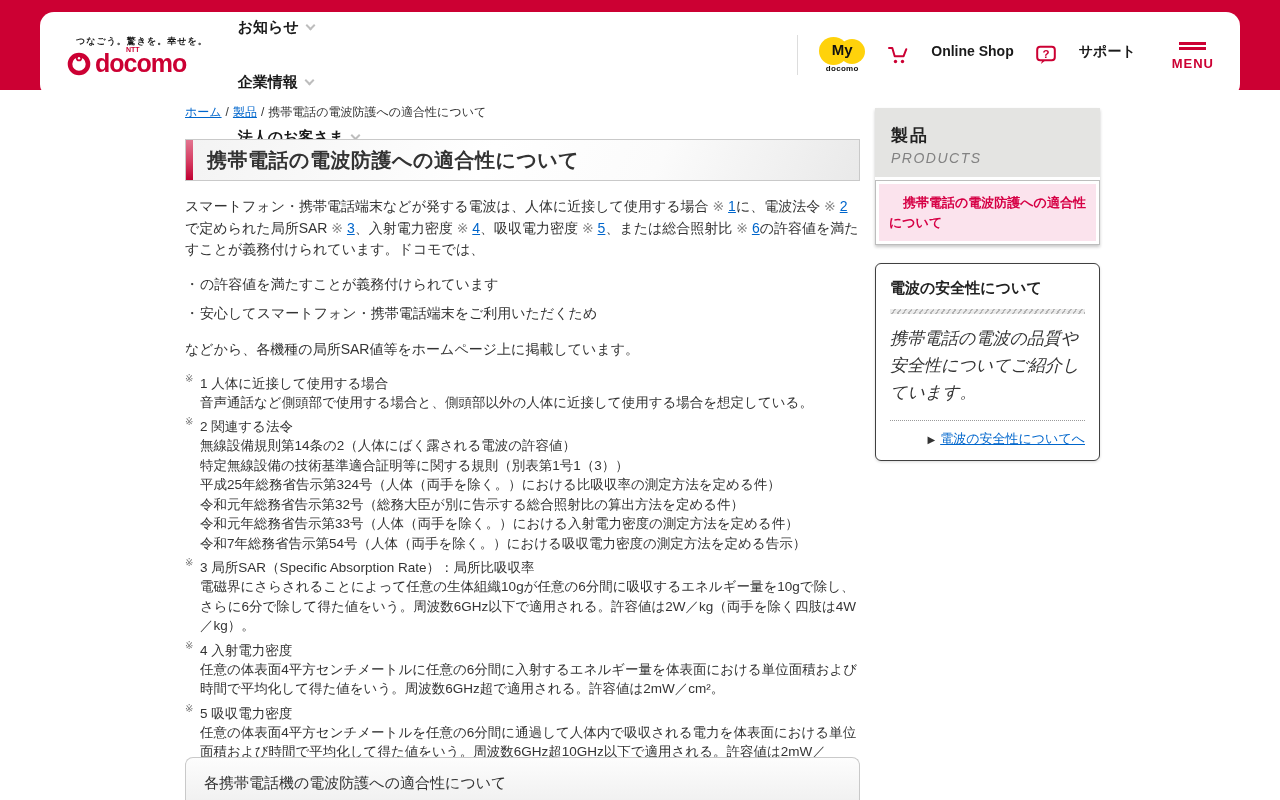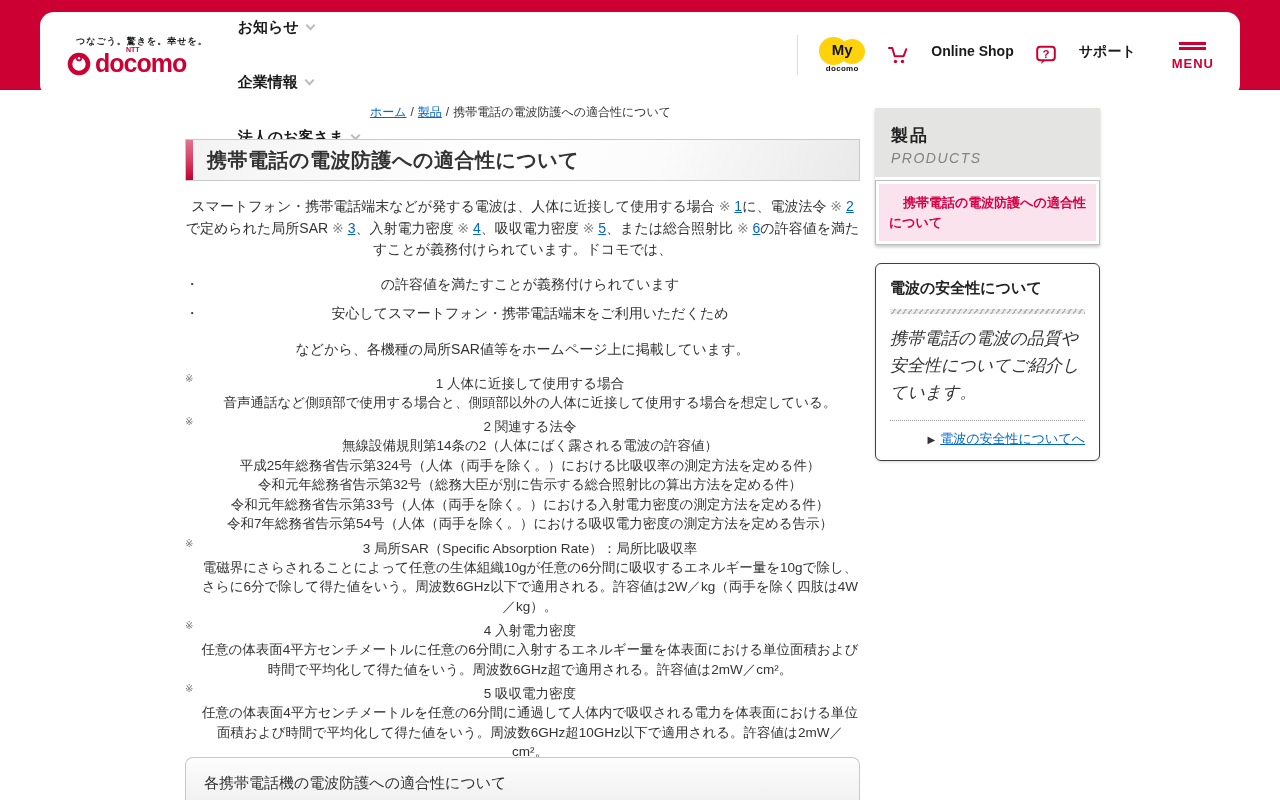--- a/index.html
+++ b/index.html
@@ -27,21 +27,21 @@
   .my-blob::before { content:""; position:absolute; left:0; top:0; width:29px; height:28px; background:#ffd20b; border-radius:50%; }
   .my-blob::after  { content:""; position:absolute; right:0; top:2px; width:26px; height:25px; background:#ffd20b; border-radius:50%; }
   .my-top { position:absolute; z-index:1; width:100%; top:4px; left:0; font-size:15px; font-weight:bold; color:#111; }
   .my-bottom { font-size:8px; font-weight:bold; color:#111; margin-top:-1px; letter-spacing:.3px; }
   .icon-link { display:flex; align-items:flex-start; gap:21px; font-size:14px; font-weight:bold; color:#1a1a1a; cursor:pointer; white-space:nowrap; }
   .menu-btn { margin-left:16px; display:flex; flex-direction:column; align-items:center; cursor:pointer; }
   .menu-lines span { display:block; width:27px; height:3px; background:#cc0033; margin:2px 0; }
   .menu-label { margin-top:4px; font-size:13px; font-weight:bold; color:#cc0033; letter-spacing:1px; }
 
   
-  .main-flow { position:absolute; left:185px; top:90px; width:675px; height:667px; overflow:hidden;text-align:center; }
+  .main-flow { position:absolute; left:185px; top:90px; width:675px; height:667px; overflow:hidden; }
   .breadcrumb { margin-top:14px; font-size:12px; color:#333; }
   .bc-item { margin-right:4px; }
   .bc-item + .bc-item::before { content:"/ "; color:#333; margin-right:4px; text-decoration:none; display:inline-block; }
   .bc-link { color:#0066cc; text-decoration:underline; cursor:pointer; }
   .title-box { position:relative; margin-top:18px; height:42px; border:1px solid #c9c9c9;
     background:linear-gradient(115deg,#f3f3f3 0%,#ffffff 45%,#fbfbfb 70%,#e9e9e9 100%);
     display:flex; align-items:center; }
   .title-accent { position:absolute; left:0; top:0; bottom:0; width:7px;
     background:linear-gradient(#e2748f 0%,#d53a60 55%,#c00032 100%); }
   .page-title { font-size:20px; font-weight:bold; color:#333; margin-left:21px; letter-spacing:.5px; }
@@ -180,20 +180,21 @@
   <div class="footnotes">
       <div class="fn">
         <span class="fn-mark">※</span>
         <div class="fn-term">1 人体に近接して使用する場合</div>
         <div class="fn-desc">音声通話など側頭部で使用する場合と、側頭部以外の人体に近接して使用する場合を想定している。</div>
       </div>
       <div class="fn">
         <span class="fn-mark">※</span>
         <div class="fn-term">2 関連する法令</div>
         <div class="fn-desc">無線設備規則第14条の2（人体にばく露される電波の許容値）</div>
+        <div class="fn-desc">特定無線設備の技術基準適合証明等に関する規則（別表第1号1（3））</div>
         <div class="fn-desc">平成25年総務省告示第324号（人体（両手を除く。）における比吸収率の測定方法を定める件）</div>
         <div class="fn-desc">令和元年総務省告示第32号（総務大臣が別に告示する総合照射比の算出方法を定める件）</div>
         <div class="fn-desc">令和元年総務省告示第33号（人体（両手を除く。）における入射電力密度の測定方法を定める件）</div>
         <div class="fn-desc">令和7年総務省告示第54号（人体（両手を除く。）における吸収電力密度の測定方法を定める告示）</div>
       </div>
       <div class="fn">
         <span class="fn-mark">※</span>
         <div class="fn-term">3 局所SAR（Specific Absorption Rate）：局所比吸収率</div>
         <div class="fn-desc">電磁界にさらされることによって任意の生体組織10gが任意の6分間に吸収するエネルギー量を10gで除し、さらに6分で除して得た値をいう。周波数6GHz以下で適用される。許容値は2W／kg（両手を除く四肢は4W／kg）。</div>
       </div>

